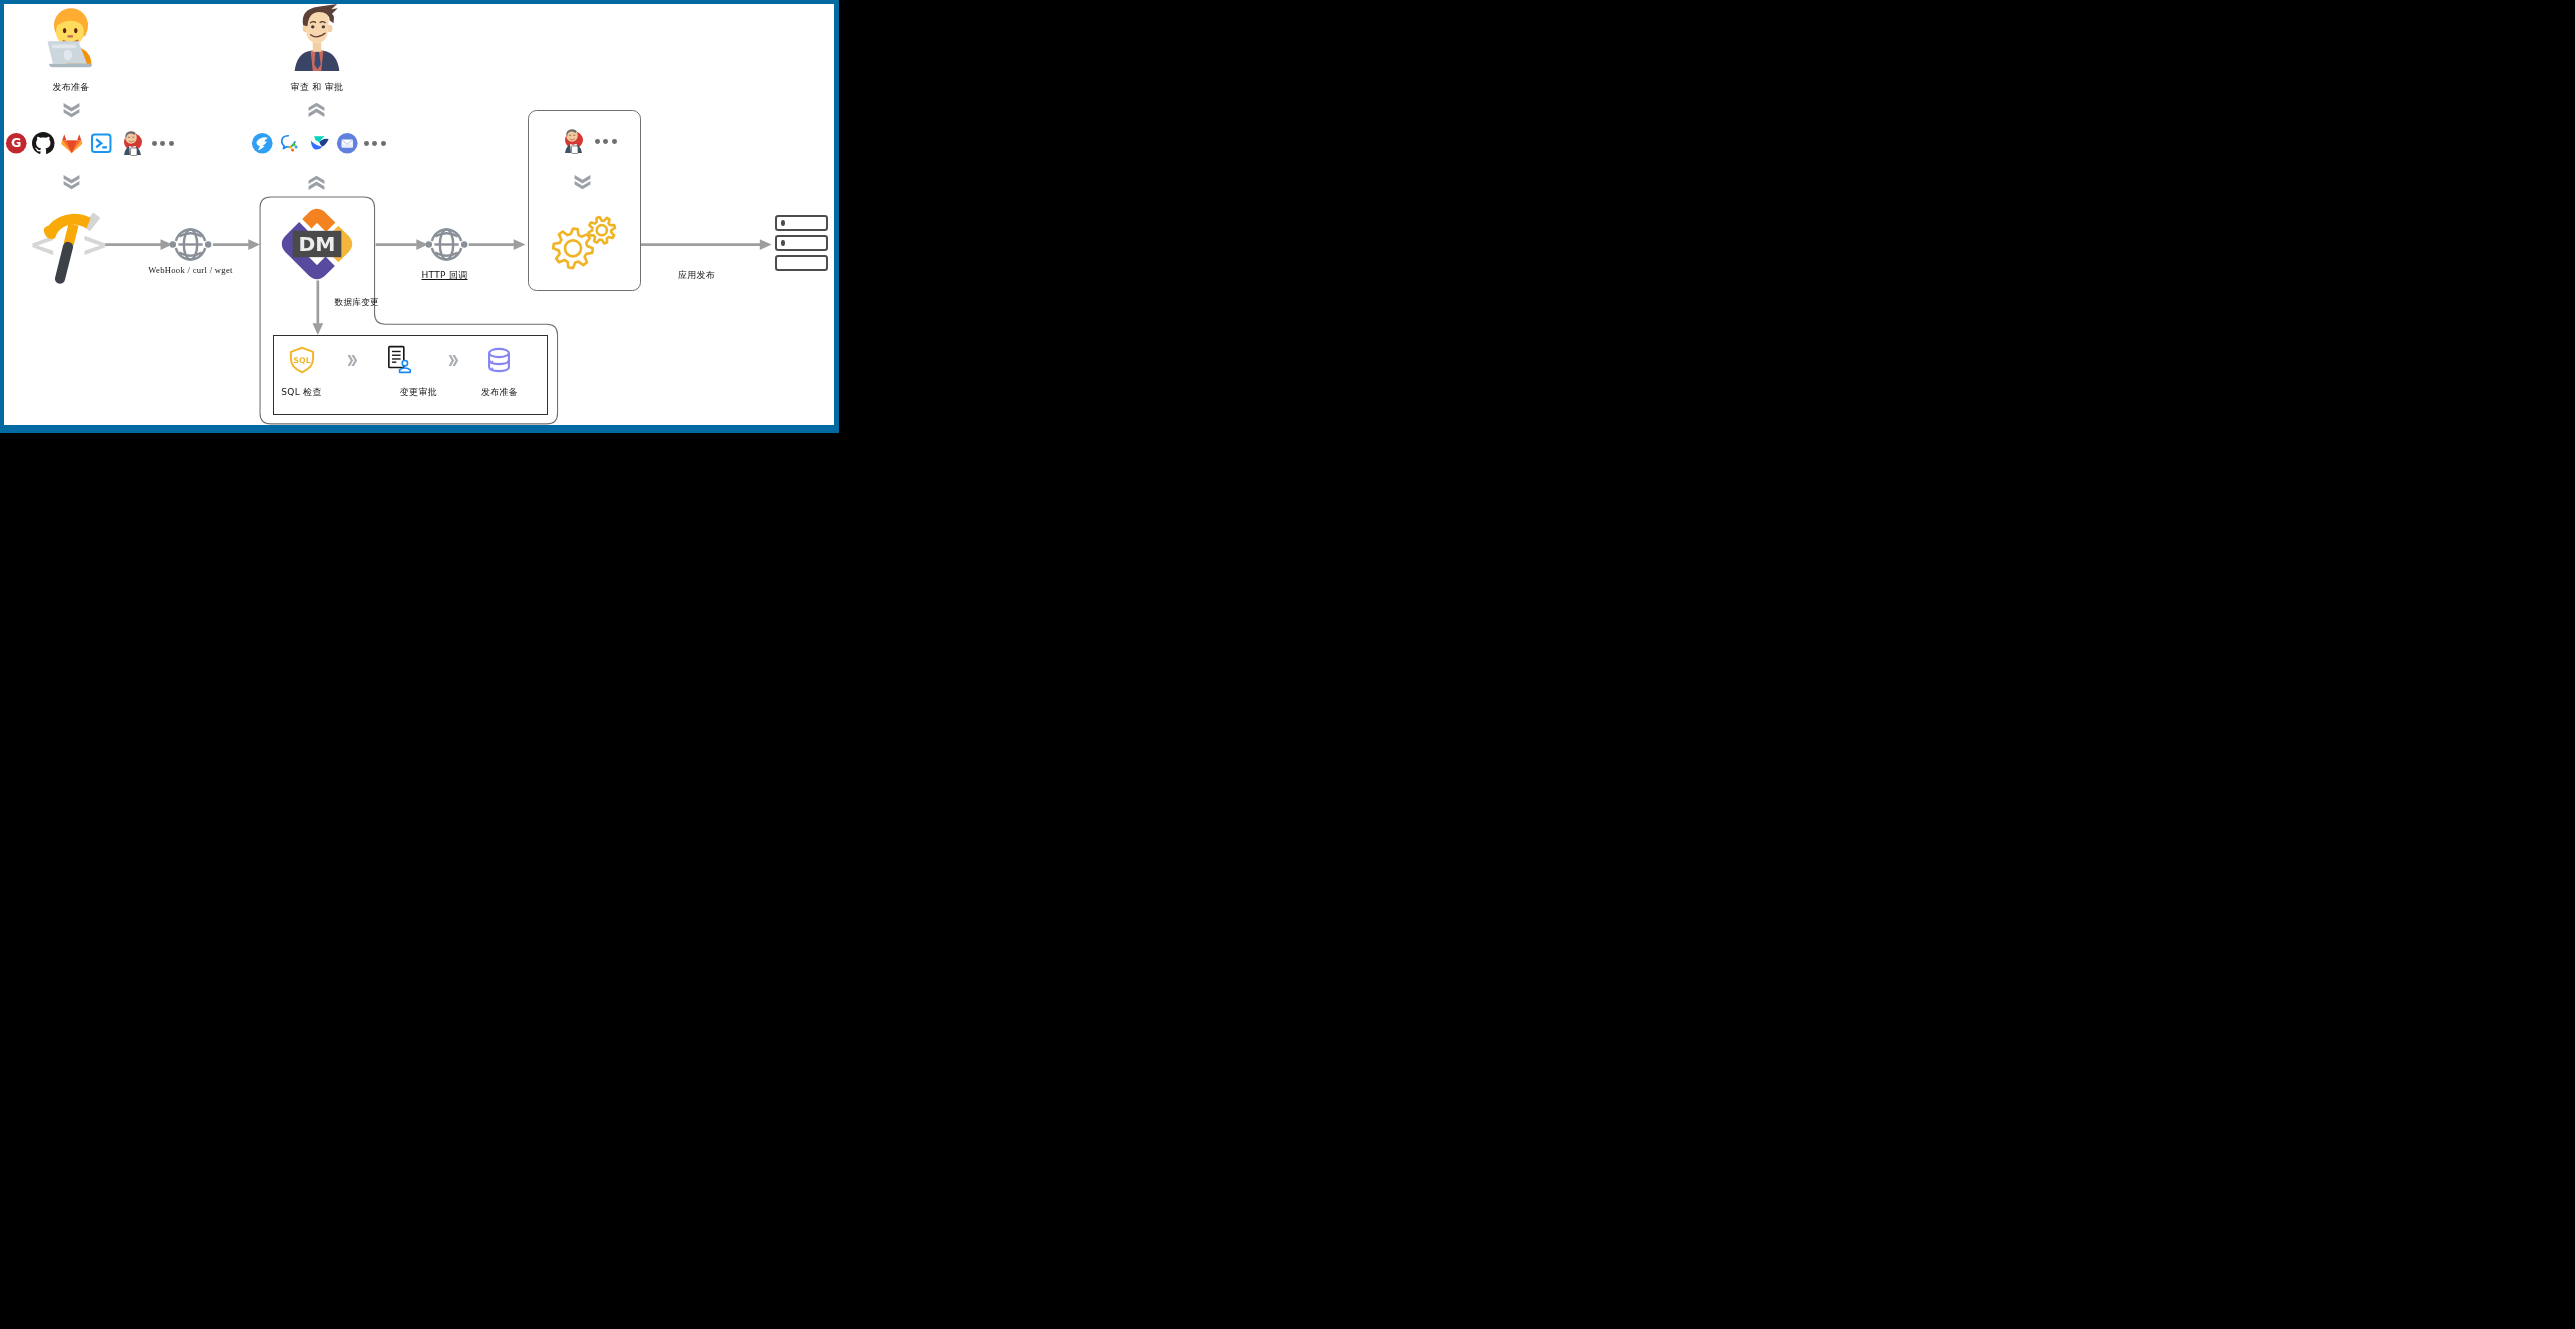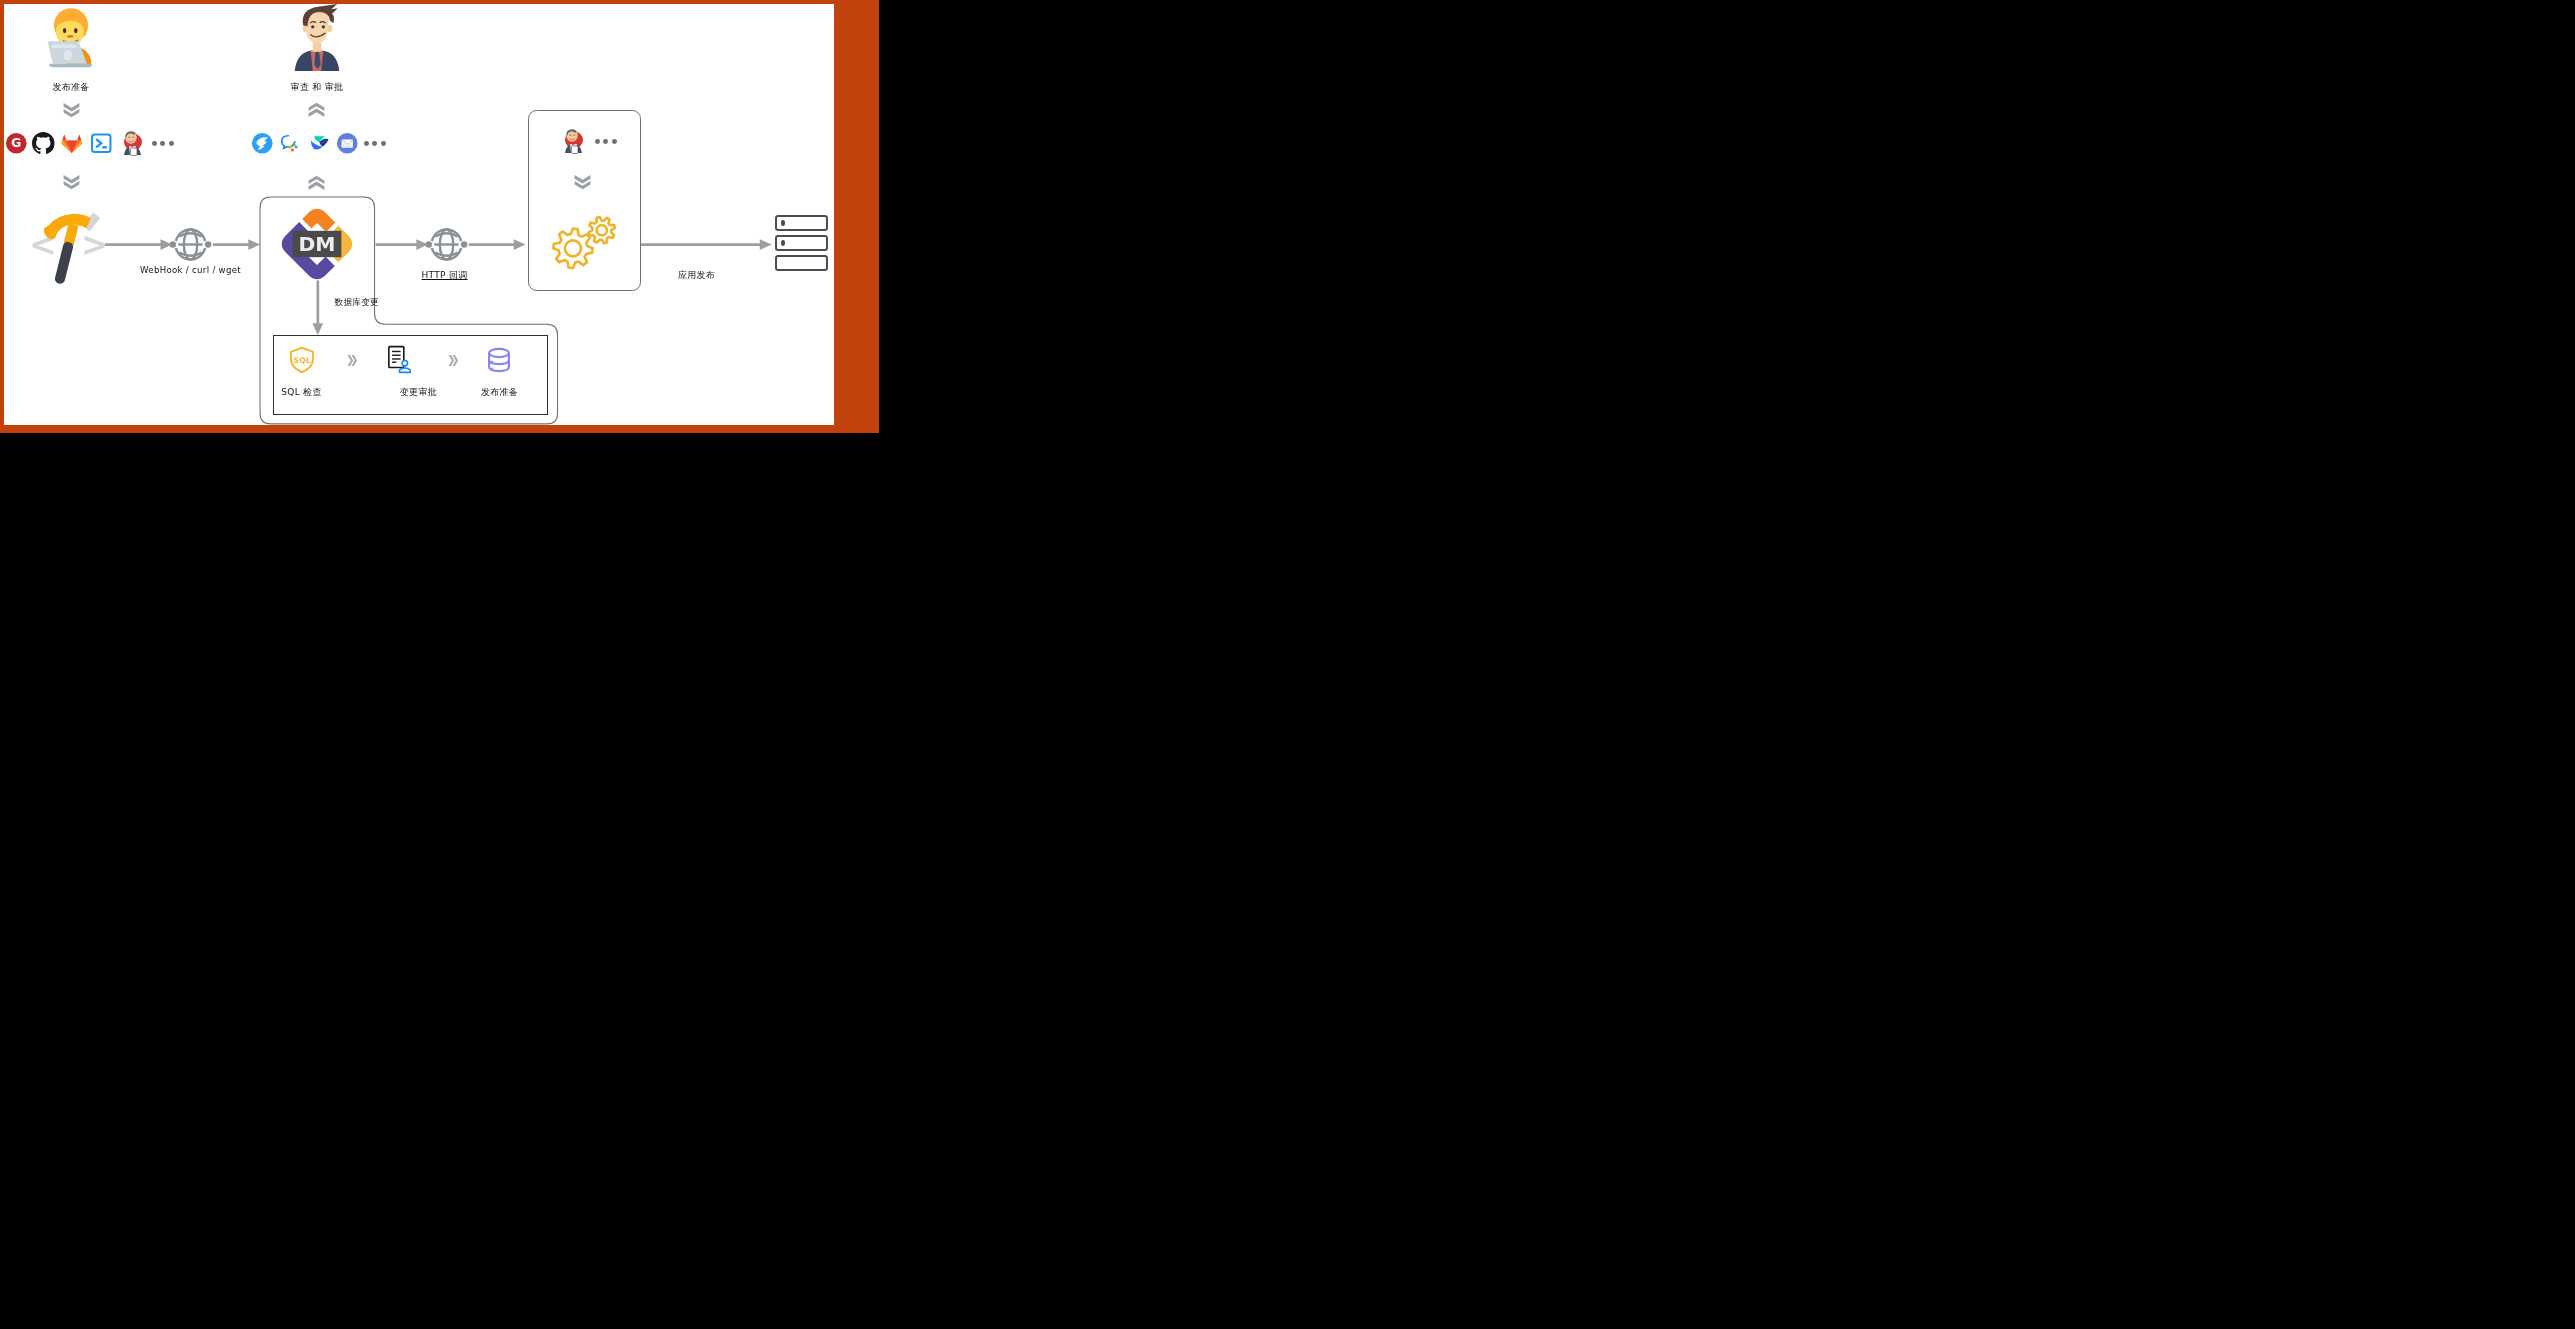--- a/index.html
+++ b/index.html
@@ -1,17 +1,17 @@
 <!DOCTYPE html>
 <html style="font-size:8.6px"><head>
 <meta charset="utf-8">
 <style>
   html,body{margin:0;padding:0;background:#000;}
-  .frame{position:relative;width:839px;height:433px;background:#c2410c;overflow:hidden;
-         font-family:"DejaVu Sans","Liberation Sans",sans-serif;padding-left:40px;}
+  .frame{position:relative;width:839px;height:433px;background:#0369a1;overflow:hidden;
+         font-family:"DejaVu Sans","Liberation Sans",sans-serif;}
   .stage{position:absolute;left:4.3px;top:4.3px;width:830px;height:421px;background:#fff;}
   .abs{position:absolute;}
   .label{position:absolute;text-align:center;color:#141414;font-size:9px;letter-spacing:0.3px;}
   .label.small{font-size:8.6px;}
   .box{position:absolute;background:#fff;border:1.1px solid #6f6f6f;border-radius:8.6px;}
   .inner-box{position:absolute;background:#fff;border:1.1px solid #2f2f2f;}
   .server{position:absolute;width:53px;height:16px;background:#fff;border:2.1px solid #4d4d4d;
           border-radius:3.2px;box-sizing:border-box;}
   .server i{position:absolute;left:4.3px;top:2.7px;width:3.7px;height:5.9px;border-radius:50%;background:#4d4d4d;}
   .dots{position:absolute;display:flex;gap:3.7px;align-items:center;}
@@ -150,21 +150,21 @@
     <circle r="28" fill="#fff" stroke="#8a9097" stroke-width="4.5"></circle>
     <ellipse rx="12.5" ry="28" fill="none" stroke="#8a9097" stroke-width="4.5"></ellipse>
     <path d="M-21 -15 Q0 -27 21 -15" fill="none" stroke="#8a9097" stroke-width="4.5"></path>
     <path d="M-21 15 Q0 27 21 15" fill="none" stroke="#8a9097" stroke-width="4.5"></path>
     <line x1="-26" y1="0" x2="26" y2="0" stroke="#8a9097" stroke-width="4.5"></line>
     <circle cx="-29.5" cy="0" r="7" fill="#fff"></circle>
       <circle cx="29.5" cy="0" r="7" fill="#fff"></circle>
     <circle cx="-33" cy="0" r="6" fill="#8a9097"></circle>
       <circle cx="33" cy="0" r="6" fill="#8a9097"></circle>
   </svg>
-  <div class="label small" style="left:137px;top:265px;width:107px;">WebHook / curl / wget</div>
+  <div class="label small" style="left:137px;top:265px;width:107px;font-family:Liberation Serif, serif;">WebHook / curl / wget</div>
 
   <svg class="abs" style="left:287px;top:4.3px" width="60" height="68" viewBox="0 0 112 128">
     <path d="M14 126 Q18 92 44 88 H68 Q94 92 98 126 Z" fill="#3a4464"></path>
     <path d="M44 88 H68 L64 126 H48 Z" fill="#c96a5f"></path>
     <path d="M53 90 H60 L63 114 L57 123 L51 114 Z" fill="#3a4a73"></path>
     <rect x="48" y="72" width="16" height="18" fill="#f3cfa4"></rect>
     <ellipse cx="34" cy="46" rx="5" ry="7" fill="#f3cfa4"></ellipse>
     <ellipse cx="80" cy="46" rx="5" ry="7" fill="#f3cfa4"></ellipse>
     <path d="M34 30 Q32 12 56 10 Q80 12 78 32 L76 54 Q74 72 56 74 Q38 72 36 54 Z" fill="#f8d7ae"></path>
     <path d="M30 40 Q24 10 58 5 L94 0 L83 10 L95 8 L84 19 Q90 21 87 36 L80 31 Q79 15 60 15 Q40 15 38 42 Z" fill="#5d4037"></path>

